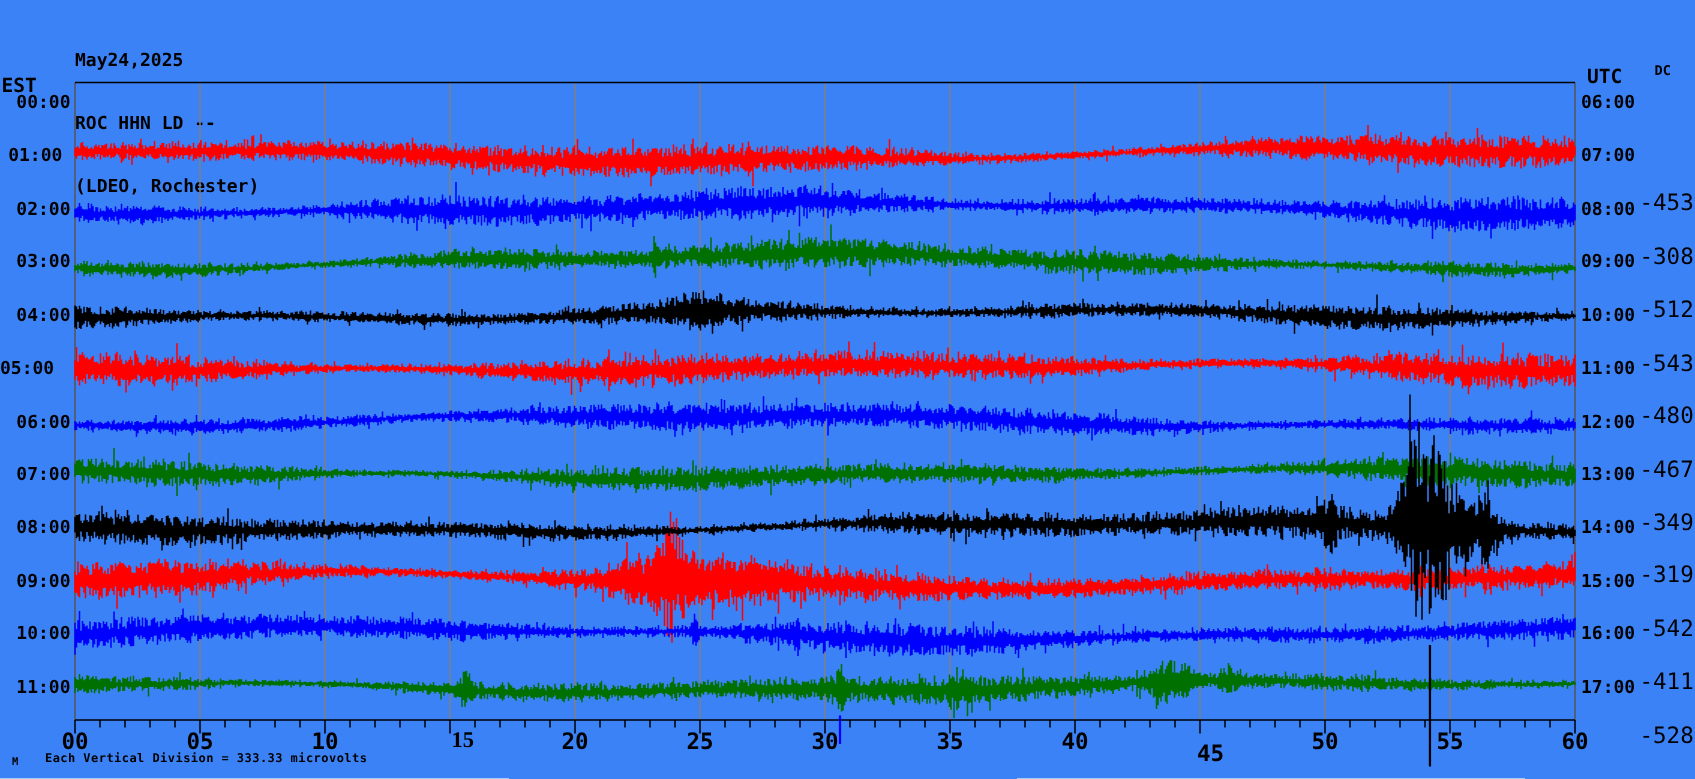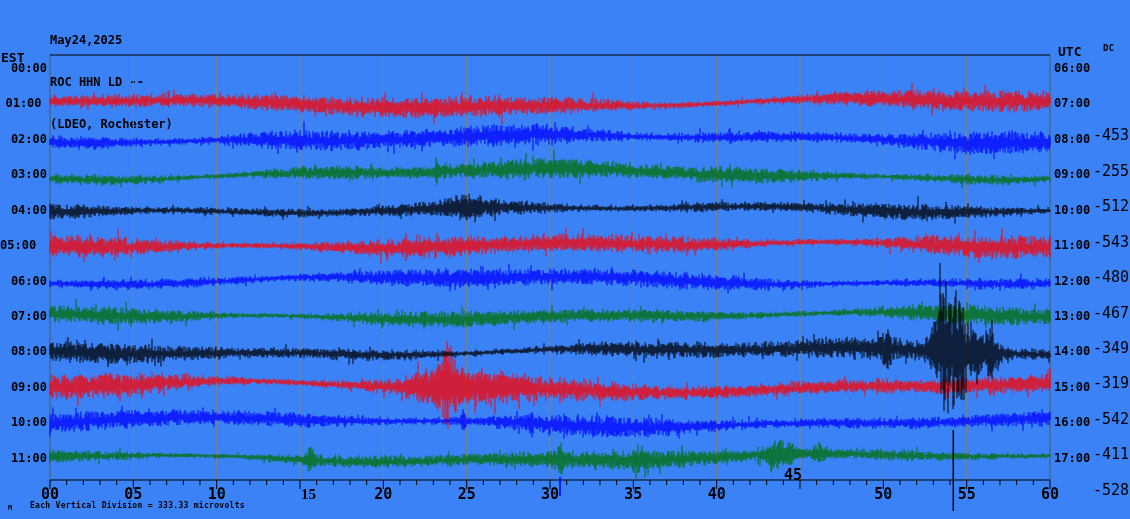--- a/index.html
+++ b/index.html
@@ -57,21 +57,21 @@
   <div class="xtitle">TIME (MINUTES)</div>
   <div class="foot-glyph">M</div>
   <div class="footnote">Each Vertical Division =  333.33 microvolts</div>
 <div class="hour-label" style="top: 60.8px; left: 0px; width: 47px; text-align: right;">00:00</div>
     <div class="hour-label" style="top: 60.8px; left: 1054px;">06:00</div>
     <div class="hour-label" style="top: 96.25px; left: 0px; width: 47px; text-align: center;">01:00</div>
     <div class="hour-label" style="top: 96.25px; left: 1054px;">07:00</div>
     <div class="dc-value" style="top: 98.25px; left: 1093px; width: 34px; text-align: right;">-453</div>
     <div class="hour-label" style="top: 131.7px; left: 0px; width: 47px; text-align: right;">02:00</div>
     <div class="hour-label" style="top: 131.7px; left: 1054px;">08:00</div>
-    <div class="dc-value" style="top: 133.7px; left: 1093px; width: 34px; text-align: right;">-255</div>
+    <div class="dc-value" style="top: 133.7px; left: 1093px; width: 34px; text-align: right;">-308</div>
     <div class="hour-label" style="top: 167.15px; left: 0px; width: 47px; text-align: right;">03:00</div>
     <div class="hour-label" style="top: 167.15px; left: 1054px;">09:00</div>
     <div class="dc-value" style="top: 169.15px; left: 1093px; width: 34px; text-align: right;">-512</div>
     <div class="hour-label" style="top: 202.6px; left: 0px; width: 47px; text-align: right;">04:00</div>
     <div class="hour-label" style="top: 202.6px; left: 1054px;">10:00</div>
     <div class="dc-value" style="top: 204.6px; left: 1093px; width: 34px; text-align: right;">-543</div>
     <div class="hour-label" style="top: 238.05px; left: 0px; width: 47px; text-align: left;">05:00</div>
     <div class="hour-label" style="top: 238.05px; left: 1054px;">11:00</div>
     <div class="dc-value" style="top: 240.05px; left: 1093px; width: 34px; text-align: right;">-480</div>
     <div class="hour-label" style="top: 273.5px; left: 0px; width: 47px; text-align: right;">06:00</div>
@@ -94,17 +94,17 @@
     <div class="dc-value" style="top: 452.75px; left: 1093px; width: 34px; text-align: right;">-528</div>
     <div class="tick-label" style="top: 487px; left: 34px; width: 32px; text-align: center;">00</div>
     <div class="tick-label" style="top: 487px; left: 117.333px; width: 32px; text-align: center;">05</div>
     <div class="tick-label" style="top: 487px; left: 200.667px; width: 32px; text-align: center;">10</div>
     <div class="tick-label" style="top: 487px; left: 284px; width: 32px; text-align: right; font-family: Liberation Serif, serif;">15</div>
     <div class="tick-label" style="top: 487px; left: 367.333px; width: 32px; text-align: center;">20</div>
     <div class="tick-label" style="top: 487px; left: 450.667px; width: 32px; text-align: center;">25</div>
     <div class="tick-label" style="top: 487px; left: 534px; width: 32px; text-align: center;">30</div>
     <div class="tick-label" style="top: 487px; left: 617.333px; width: 32px; text-align: center;">35</div>
     <div class="tick-label" style="top: 487px; left: 700.667px; width: 32px; text-align: center;">40</div>
-    <div class="tick-label" style="top: 468px; left: 784px; width: 32px; text-align: left;">45</div>
+    <div class="tick-label" style="top: 495px; left: 784px; width: 32px; text-align: right;">45</div>
     <div class="tick-label" style="top: 487px; left: 867.333px; width: 32px; text-align: center;">50</div>
     <div class="tick-label" style="top: 487px; left: 950.667px; width: 32px; text-align: center;">55</div>
     <div class="tick-label" style="top: 487px; left: 1034px; width: 32px; text-align: center;">60</div>
   </div>
 
 </body></html>

